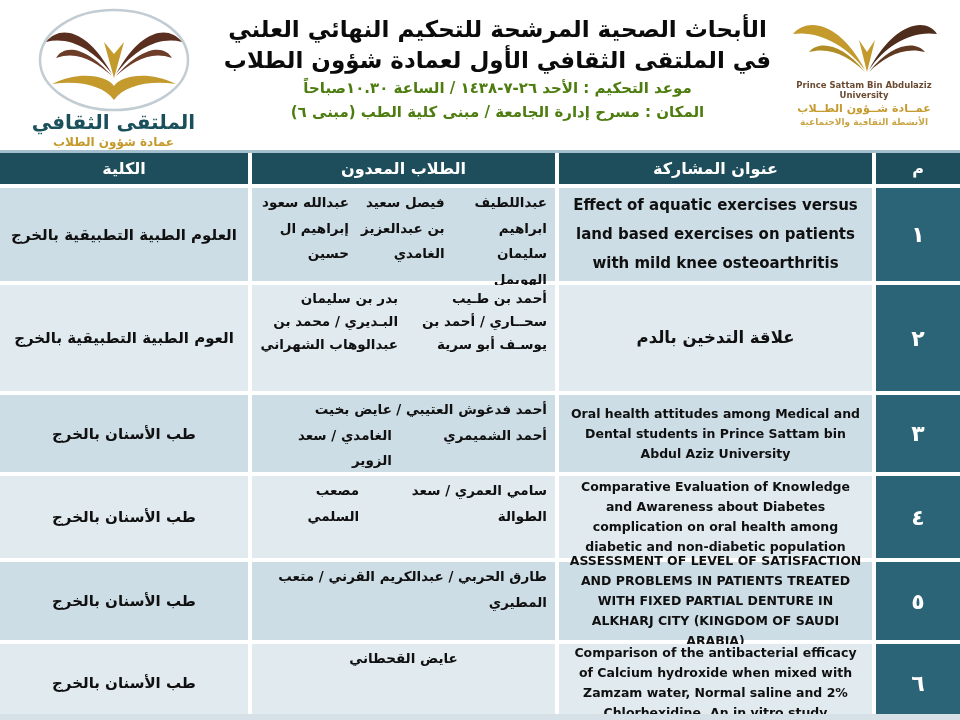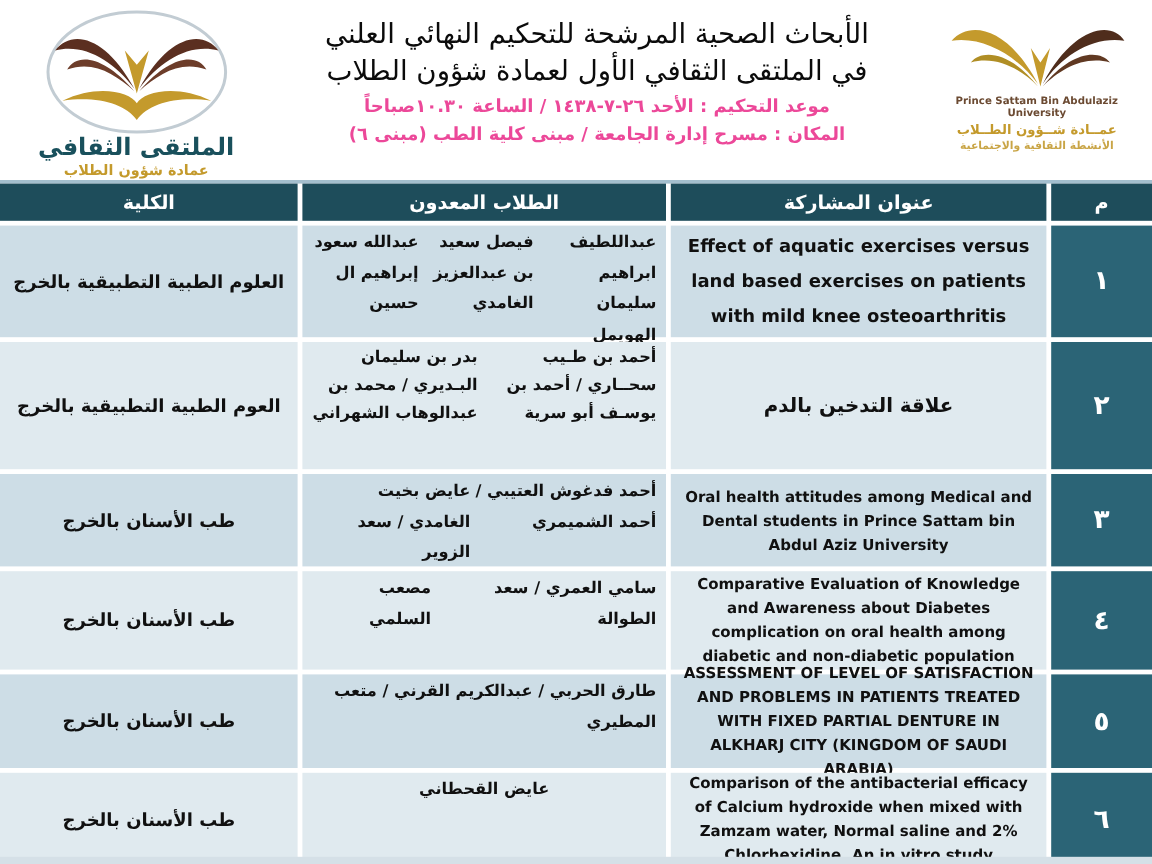--- a/index.html
+++ b/index.html
@@ -11,25 +11,25 @@
   
   .top {
     height: 150px; display: flex; align-items: flex-start;
     justify-content: space-between; padding: 4px 6px 0 6px;
   }
   .logo { text-align: center; flex: 0 0 auto; }
   .left-logo  { width: 215px; padding-top: 4px; }
   .right-logo { width: 180px; padding-top: 8px; }
   .titles { flex: 1 1 auto; text-align: center; padding-top: 10px; direction: rtl; }
   .main-title {
-    font-size: 23px; font-weight: normal; color: #0b0b0b; line-height: 1.35;
+    font-size: 23px; font-weight: bold; color: #0b0b0b; line-height: 1.35;
     letter-spacing: -0.5px;
   }
   .sub-title {
-    font-size: 15px; font-weight: bold; color: #ec4899; line-height: 1.6;
+    font-size: 15px; font-weight: bold; color: #4d7c0f; line-height: 1.6;
   }
   .sub-title:first-of-type { margin-top: 8px; }
   .ll-title { font-size: 20px; font-weight: bold; color: #19505c; margin-top: -6px; }
   .ll-sub   { font-size: 12px; font-weight: bold; color: #c49a2c; margin-top: 1px; }
   .rl-ar  { font-size: 12px; font-weight: bold; color: #5e3b24; margin-top: 0px; }
   .rl-en  { font-size: 8.5px; font-weight: bold; color: #6b4a32; margin-top: 2px; }
   .rl-dept{ font-size: 11px; font-weight: bold; color: #c49a2c; margin-top: 2px; letter-spacing: 1px; }
   .rl-act { font-size: 9px;  font-weight: bold; color: #c9a546; margin-top: 2px; }
   
   .grid {

